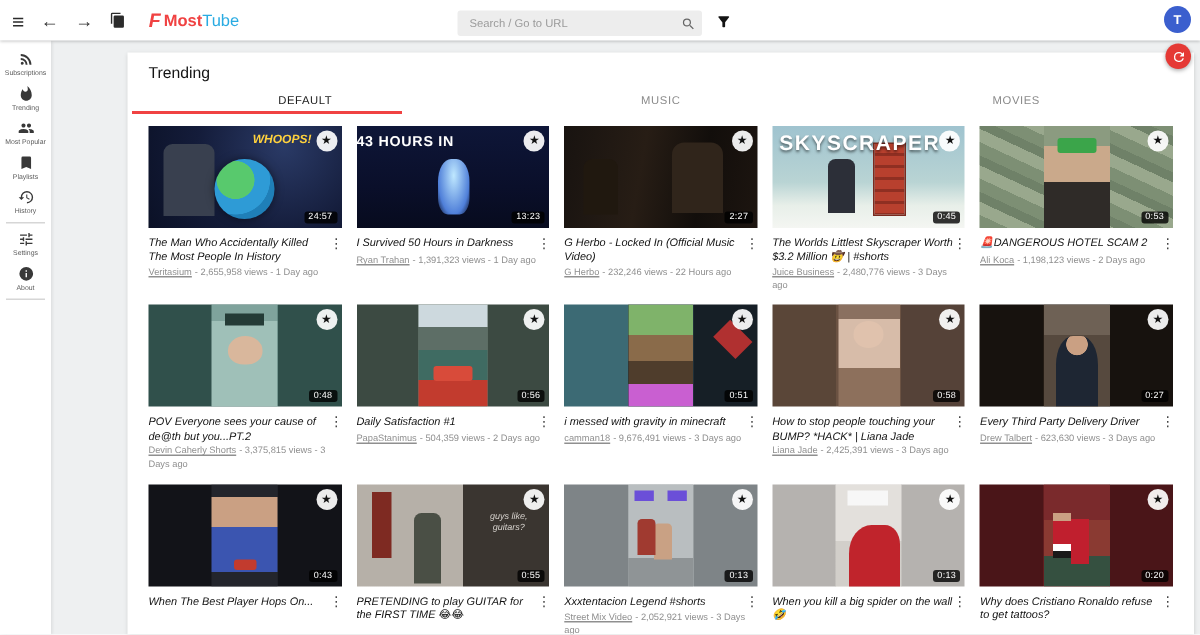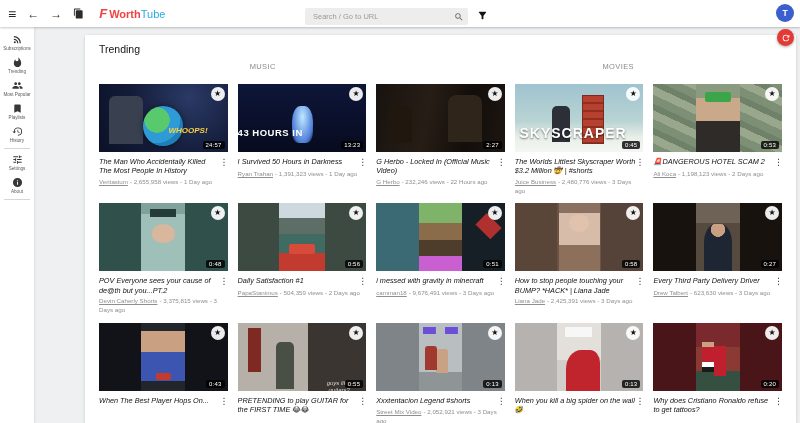--- a/index.html
+++ b/index.html
@@ -75,21 +75,21 @@
   .thumb { position:relative; height:68px; background:#000; overflow:hidden; }
   .save {
     position:absolute; top:3px; right:3px; width:14px; height:14px; border-radius:50%;
     background:rgba(255,255,255,.92); display:flex; align-items:center; justify-content:center; z-index:5;
   }
   .star { font-size:8px; color:#111; font-style:normal; line-height:1; }
   .dur {
     position:absolute; bottom:3px; right:3px; background:rgba(0,0,0,.8); color:#fff;
     font-size:6px; padding:1px 3px; border-radius:2px; z-index:5; letter-spacing:.2px;
   }
-  .tt { position:absolute; z-index:2;margin-top:38px; }
+  .tt { position:absolute; z-index:2; }
   .tt:empty { display:none; }
   .trow { display:flex; margin-top:5px;font-style:italic; }
   .title {
     flex:1; font-size:7.3px; line-height:1.3; color:#121212; font-weight:400;
     display:-webkit-box; -webkit-line-clamp:3; -webkit-box-orient:vertical; overflow:hidden;
   }
   .kebab { width:8px; font-size:9px; color:#3c3c3c; text-align:right; line-height:1.2; }
   .meta { margin-top:2px; font-size:6.2px; color:#8f8f8f; line-height:1.4; padding-right:6px; }
   .ch { text-decoration:underline; margin-right:2px; }
   .ch:empty { display:none; }
@@ -186,21 +186,21 @@
   <span class="tb-icon burger">≡</span>
   <span class="tb-icon">←</span>
   <span class="tb-icon">→</span>
   <span class="tb-icon">
     <svg width="11" height="11" viewBox="0 0 24 24" fill="#2b2b2b">
         <path d="M16 1H4a2 2 0 0 0-2 2v14h2V3h12V1zm3 4H8a2 2 0 0 0-2 2v14a2 2 0 0 0 2 2h11a2 2 0 0 0 2-2V7a2 2 0 0 0-2-2z"></path>
       </svg>
   </span>
   <div class="logo">
     <span class="logo-f">F</span>
-    <span class="logo-free">Worth</span>
+    <span class="logo-free">Most</span>
       <span class="logo-tube">Tube</span>
   </div>
   <div class="search">
     <input type="text" placeholder="Search / Go to URL" style="">
     <span class="s-ico">
       <svg width="10" height="10" viewBox="0 0 24 24" fill="#666">
           <path d="M15.5 14h-.79l-.28-.27A6.47 6.47 0 0 0 16 9.5 6.5 6.5 0 1 0 9.5 16c1.61 0 3.09-.59 4.23-1.57l.27.28v.79l5 4.99L20.49 19l-4.99-5zm-6 0A4.5 4.5 0 1 1 14 9.5 4.49 4.49 0 0 1 9.5 14z"></path>
         </svg>
     </span>
   </div>
@@ -277,20 +277,21 @@
         </svg>
     </span>
     <span class="side-label">About</span>
   </div>
   <div class="side-div"></div>
 </div>
 
 <div class="panel">
   <div class="page-title">Trending</div>
   <div class="tabs">
+    <div class="tab active">DEFAULT</div>
     <div class="tab">MUSIC</div>
     <div class="tab">MOVIES</div>
   </div>
   <div class="grid" id="grid">
   <div class="card">
     <div class="thumb t1">
       <span class="tt">WHOOPS!</span>
       <span class="save">
             <i class="star">★</i>
           </span>

